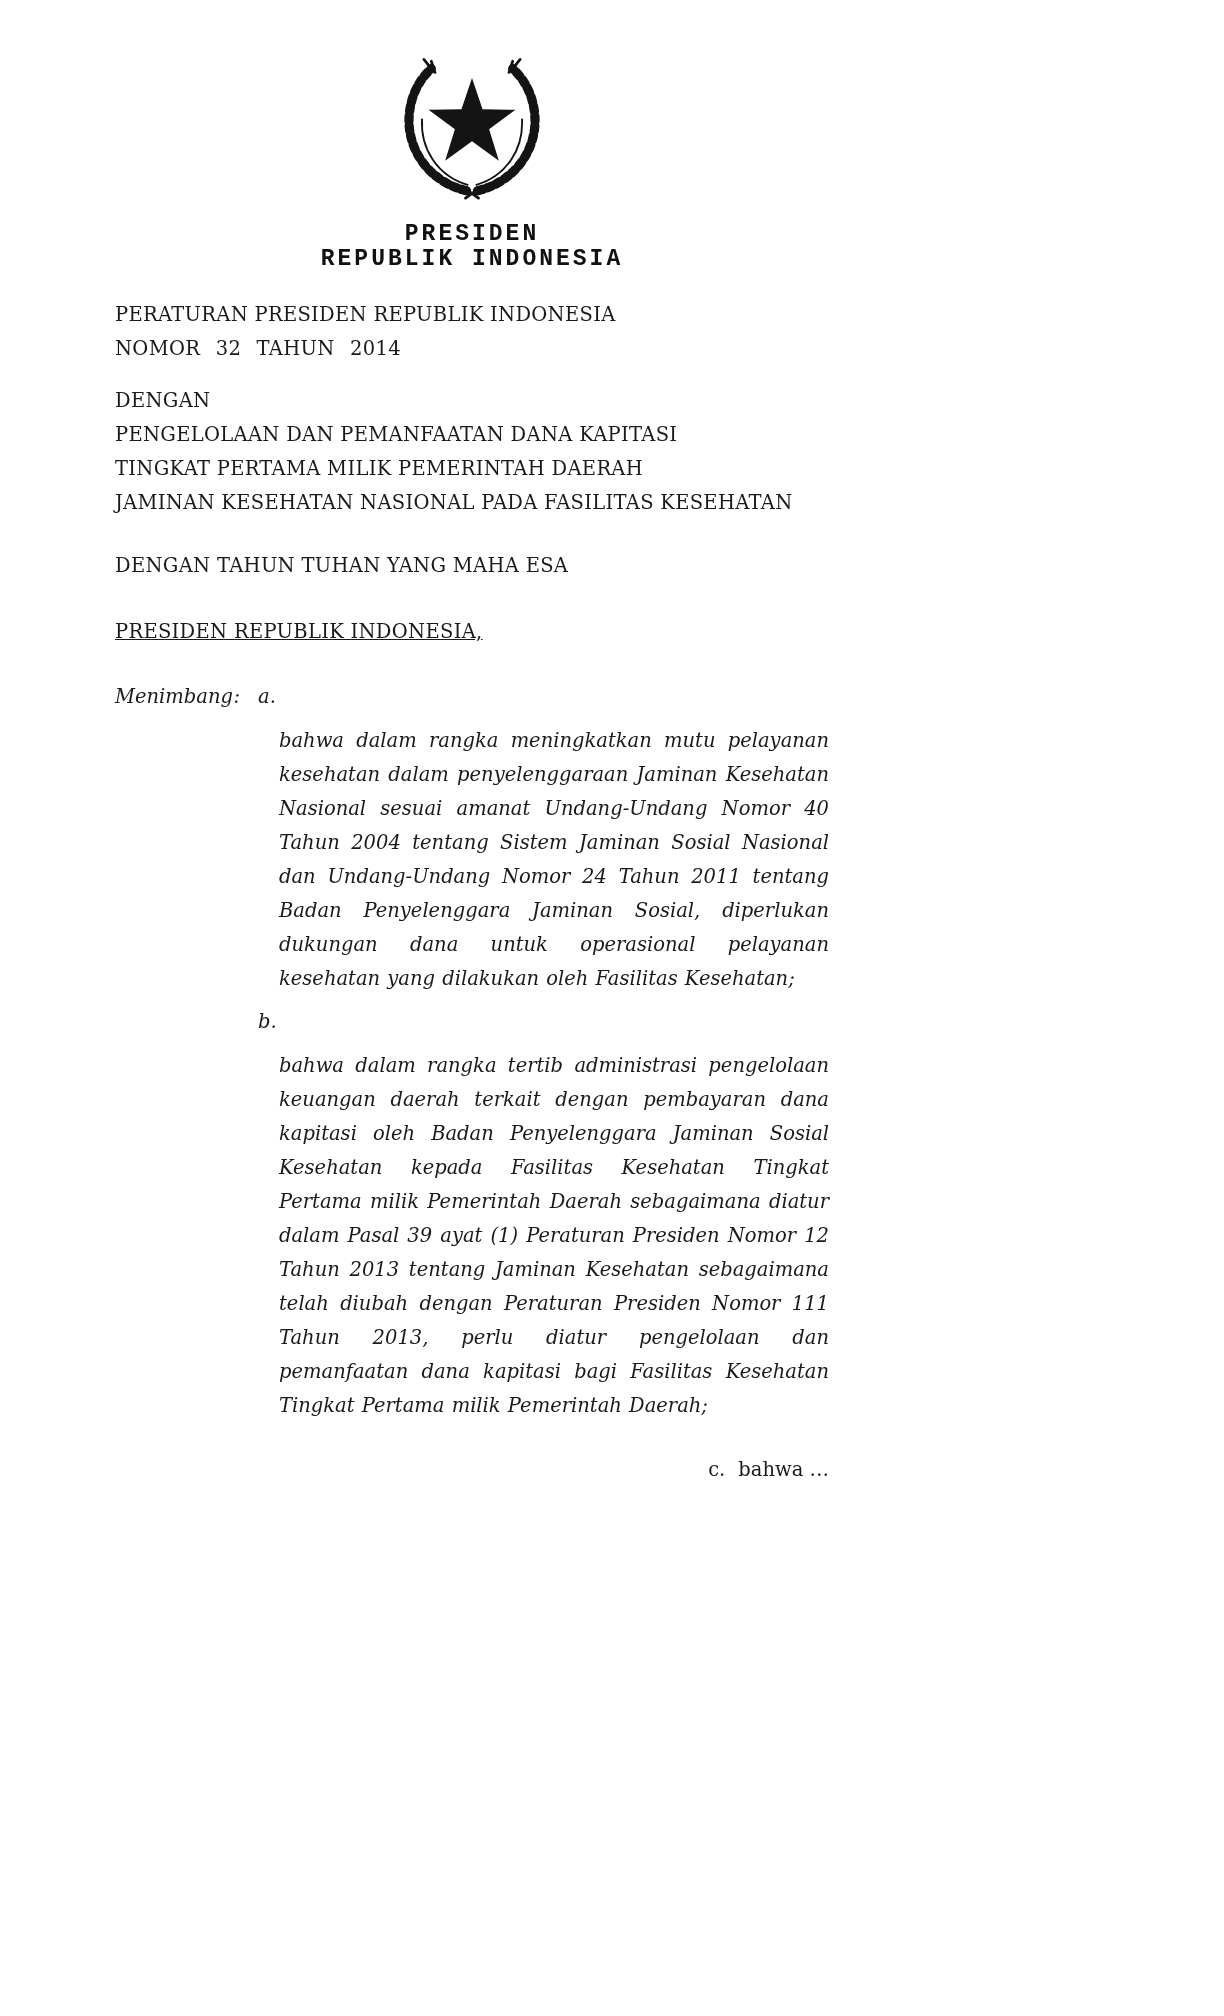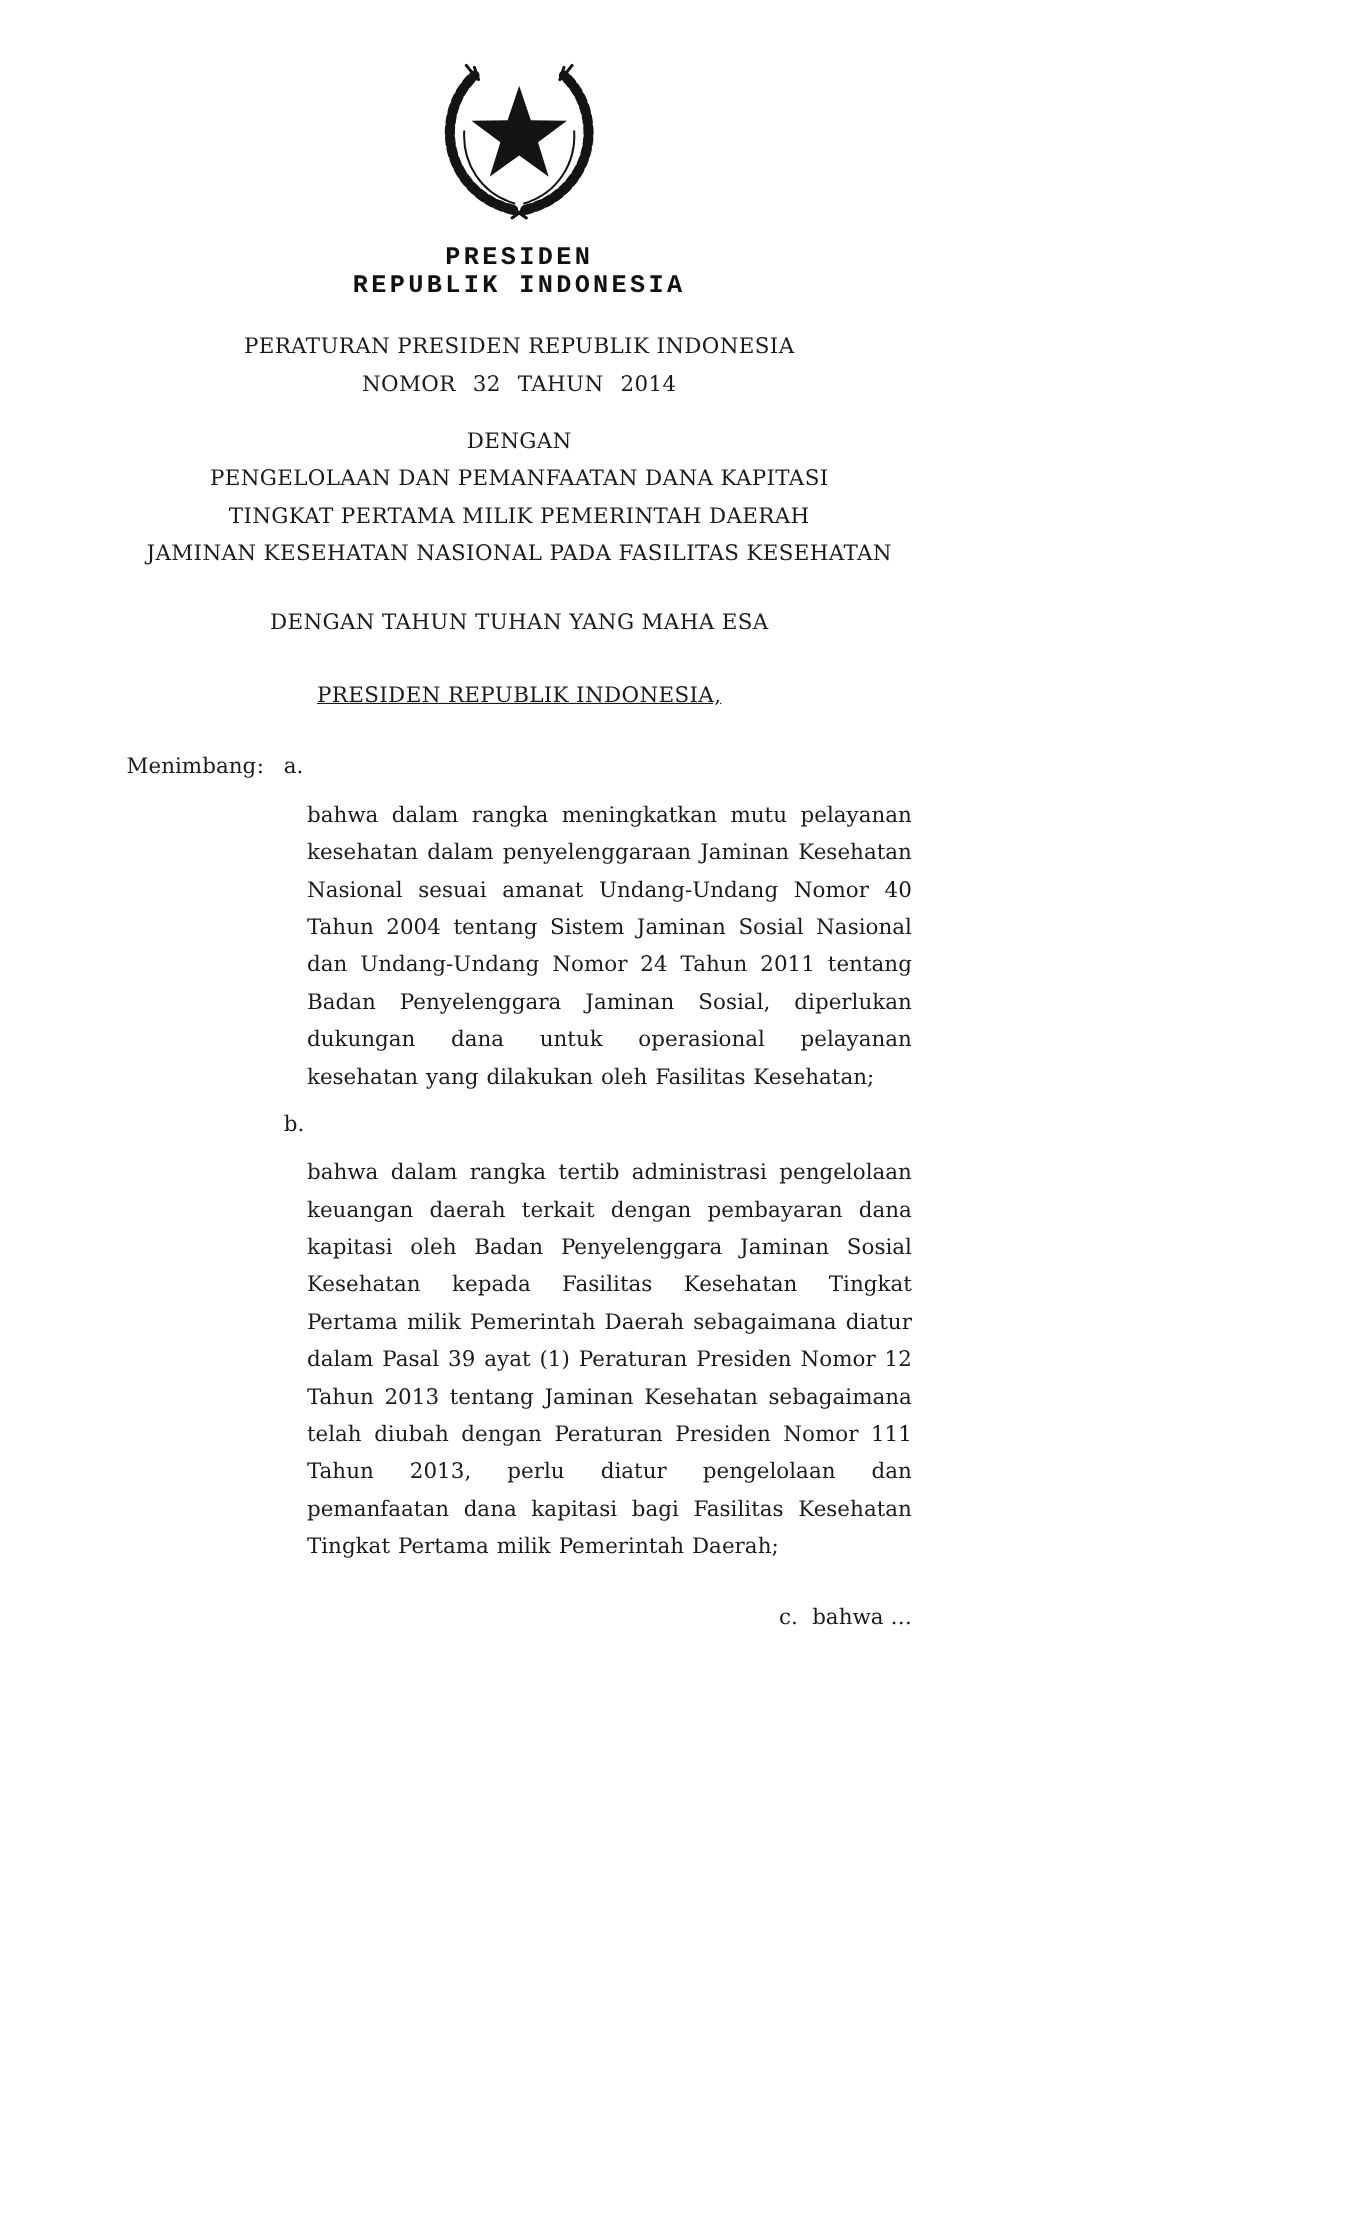--- a/index.html
+++ b/index.html
@@ -27,29 +27,29 @@
   .lh-line {
     font-family: Liberation Mono, monospace;
     font-weight: bold;
     letter-spacing: 3px;
     font-size: 23px;
     line-height: 25px;
     color: #111111;
   }
   .lh-first { margin-top: 22px; }
   
-  .center-line { text-align: center; font-size: 19.5px; line-height: 34px; letter-spacing: 0.3px; }
+  .center-line { text-align: left; font-size: 19.5px; line-height: 34px; letter-spacing: 0.3px; }
   .title-block { margin-top: 26px; }
   .nomor-line { word-spacing: 9px; }
   .tentang { margin-top: 18px; }
   .subject { }
   .invocation { margin-top: 29px; }
   .authority { margin-top: 32px; text-decoration: underline; }
   
-  .considerations { margin-top: 31px; font-size: 19.5px; line-height: 34px; }
+  .considerations { margin-top: 31px; font-size: 19.5px; line-height: 34px; font-style: italic; }
   .consider-row { display: flex; align-items: flex-start; }
   .label-col {
     width: 143px;
     flex: none;
     display: flex;
     justify-content: space-between;
     padding-right: 18px;
   }
   .items { flex: 1; }
   .item { display: flex; align-items: flex-start; }

